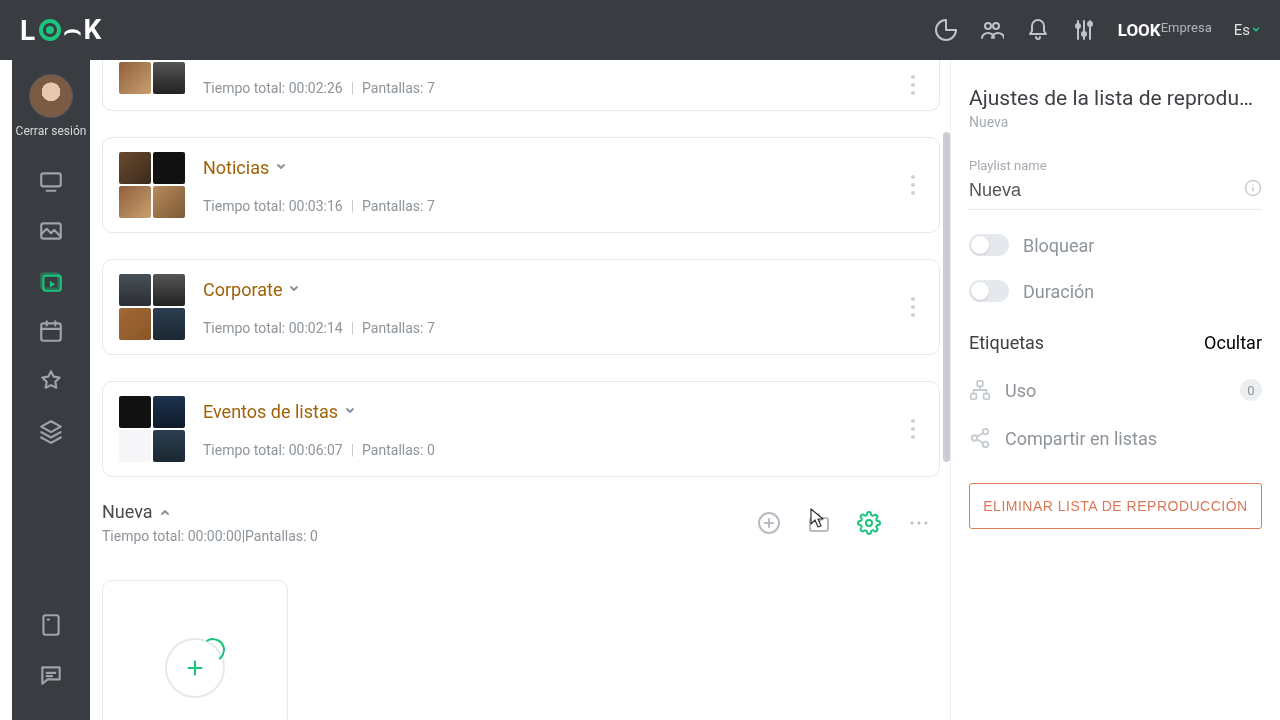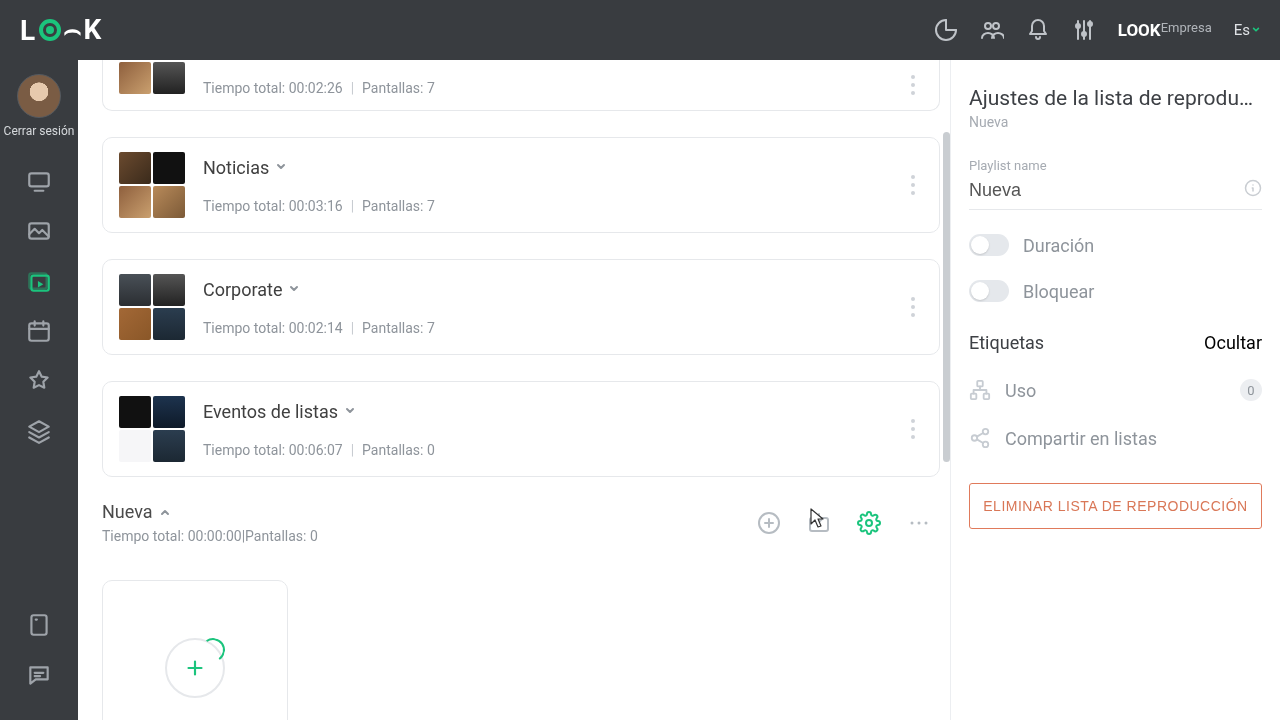--- a/index.html
+++ b/index.html
@@ -55,21 +55,21 @@
     justify-content:center;
   }
   .header-brand { display:flex; flex-direction:row; line-height:1.2; }
   .header-brand-name { color:#fff; font-weight:700; font-size:17px; }
   .header-brand-sub { color:#b0b4b9; font-size:13px; }
   .lang { color:#dfe2e5; font-size:15px; display:flex; align-items:center; gap:2px; cursor:pointer;}
   .lang svg{width:8px;height:8px;}
   
   .sidebar {
     position:absolute;
-    top:60px; left:0; bottom:0;
+    top:60px; left:12px; bottom:0;
     width:78px;
     background:#393c40;
     display:flex;
     flex-direction:column;
     align-items:center;
     padding-top:14px;
   }
   .avatar {
     width:44px; height:44px;
     border-radius:50%;
@@ -132,21 +132,21 @@
   .thumb.c4{background:linear-gradient(135deg,#b88a5a,#7c5a37);}
   .thumb.c5{background:linear-gradient(#495057,#2b2e32);}
   .thumb.c6{background:linear-gradient(#2b3d4f,#1c2833);}
   .thumb.c7{background:#f6f6f8;}
   .thumb.c8{background:linear-gradient(#1d334e,#0e1a29);}
   .thumb.c9{background:linear-gradient(135deg,#a36836,#8a5728);}
   .thumb.c10{background:linear-gradient(#555,#222);}
   .playlist-main{flex:1;}
   .playlist-title{
     font-size:18px;
-    color:#404040;
+    color:#a16207;
     display:flex;
     align-items:center;
     gap:6px;
   }
   .playlist-meta{
     margin-top:20px;
     font-size:14px;
     color:#8e949b;
   }
   .playlist-meta .sep{margin:0 8px;color:#c7cbd0;}
@@ -645,25 +645,25 @@
     <span class="info-icon">
       <svg width="18" height="18" viewBox="0 0 24 24">
           <circle cx="12" cy="12" r="10"></circle>
           <path d="M12 8h.01M11 12h1v4"></path>
         </svg>
     </span>
   </div>
 
   <div class="toggle-row">
     <div class="toggle"></div>
-    <div class="toggle-label">Duración</div>
+    <div class="toggle-label">Bloquear</div>
   </div>
   <div class="toggle-row">
     <div class="toggle"></div>
-    <div class="toggle-label">Bloquear</div>
+    <div class="toggle-label">Duración</div>
   </div>
 
   <div class="section-title-row">
     <div class="section-title">Etiquetas</div>
     <div class="section-toggle">Ocultar</div>
   </div>
 
   <div class="link-row">
     <span class="icon">
       <svg viewBox="0 0 24 24">

